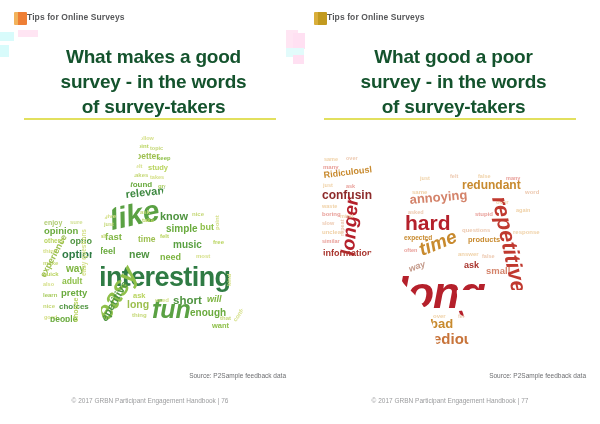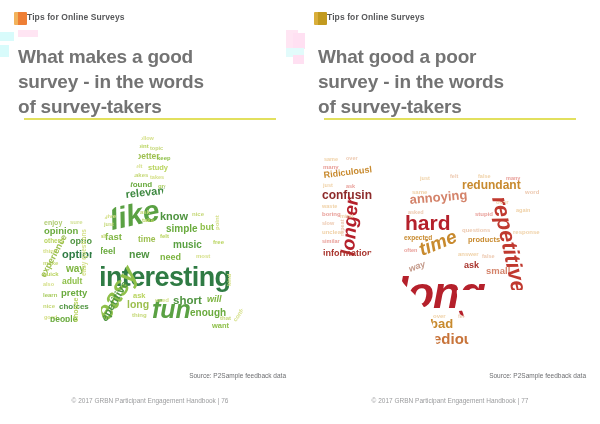--- a/index.html
+++ b/index.html
@@ -14,22 +14,22 @@
   .page{width:300px;height:424px;position:relative;box-sizing:border-box;background:#fff;}
 
   
   .hdr{position:absolute;top:12px;left:14px;display:flex;align-items:flex-start;}
   .hdr-badge{width:13px;height:13px;display:block;border-radius:1px;}
   .hdr-label{font-size:8.5px;font-weight:bold;color:#58595b;letter-spacing:.1px;white-space:nowrap;}
 
   
   .title{
     position:absolute;top:44px;left:18px;right:11px;
-    font-size:19px;line-height:1.32;
-    font-weight:bold;color:#737373;letter-spacing:-.2px;
+    text-align:center;font-size:19px;line-height:1.32;
+    font-weight:bold;color:#14532d;letter-spacing:-.2px;
   }
   .rule{position:absolute;top:118px;left:24px;right:24px;height:2px;background:#e2e05e;}
 
   
   .art{position:absolute;top:126px;left:0;width:300px;height:248px;}
   .art svg{display:block;width:300px;height:248px;}
 
   
   .source{
     position:absolute;left:0;right:14px;top:372px;

